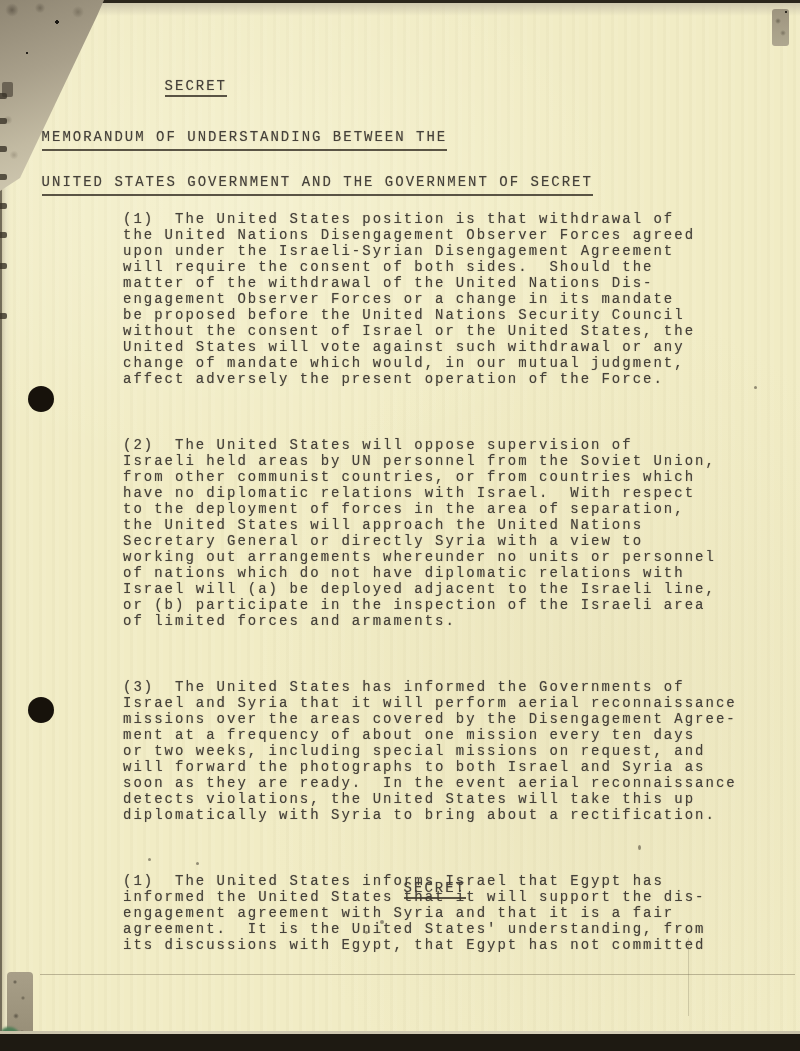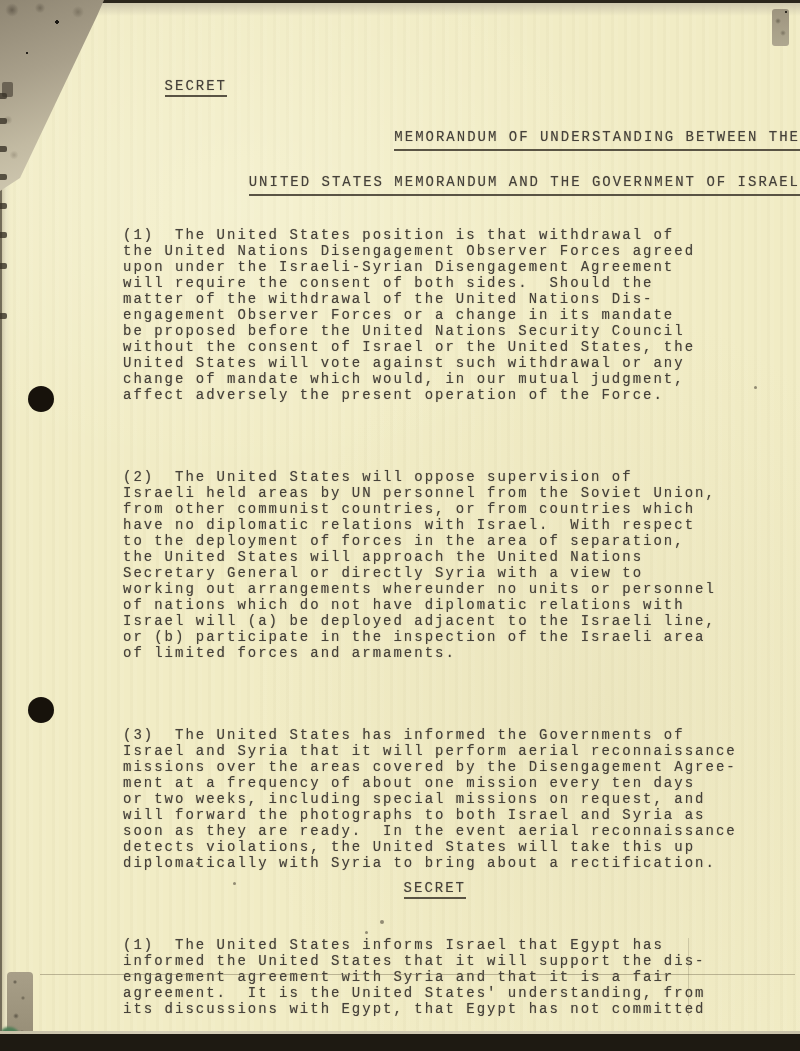--- a/index.html
+++ b/index.html
@@ -31,24 +31,24 @@
     text-shadow: 0 0 1px rgba(70,62,50,0.45);
   }
   .classification-top { position: absolute; left: 123px; top: 62px; }
   .classification-top .u, .classification-bottom .u, .title .u {
     display: inline-block;
     border-bottom: 2px solid rgba(62,56,45,0.85);
     padding-bottom: 1px;
   }
   .title {
     position: absolute; left: 0; top: 106px; width: 800px;
-    text-align: right; line-height: 21px;
+    text-align: left; line-height: 21px;
   }
   .body-text { position: absolute; left: 123px; top: 179px; }
-  .para { margin: 16px 0 18px 0; }
+  .para { margin: 0 0 18px 0; }
   .classification-bottom { position: absolute; left: 362px; top: 864px; }
 
   
   .edge-top-line { position: absolute; left: 0; top: 0; width: 800px; height: 3px;
     background: #2b261c; }
   .edge-top-fade { position: absolute; left: 0; top: 3px; width: 800px; height: 13px;
     background: linear-gradient(to bottom, #cfc8ae, rgba(241,236,197,0)); }
   .edge-left-strip { position: absolute; left: 0; top: 0; width: 11px; height: 1051px;
     background: linear-gradient(to right, rgba(150,140,115,0.5), rgba(216,210,188,0.35) 55%, rgba(0,0,0,0)); }
   .edge-left-line { position: absolute; left: 0; top: 0; width: 2px; height: 1051px;
@@ -137,21 +137,21 @@
 
   <div class="hole-punch hp1"></div>
   <div class="hole-punch hp2"></div>
 
   <div class="classification-top typewriter">
     <span class="u">SECRET</span>
   </div>
 
   <div class="title typewriter">
     <span class="u">MEMORANDUM OF UNDERSTANDING BETWEEN THE</span><br>
-    <span class="u">UNITED STATES MEMORANDUM AND THE GOVERNMENT OF ISRAEL</span>
+    <span class="u">UNITED STATES GOVERNMENT AND THE GOVERNMENT OF SECRET</span>
   </div>
 
   <div class="body-text typewriter">
     <div class="para">(1)  The United States position is that withdrawal of
 the United Nations Disengagement Observer Forces agreed
 upon under the Israeli-Syrian Disengagement Agreement
 will require the consent of both sides.  Should the
 matter of the withdrawal of the United Nations Dis-
 engagement Observer Forces or a change in its mandate
 be proposed before the United Nations Security Council

